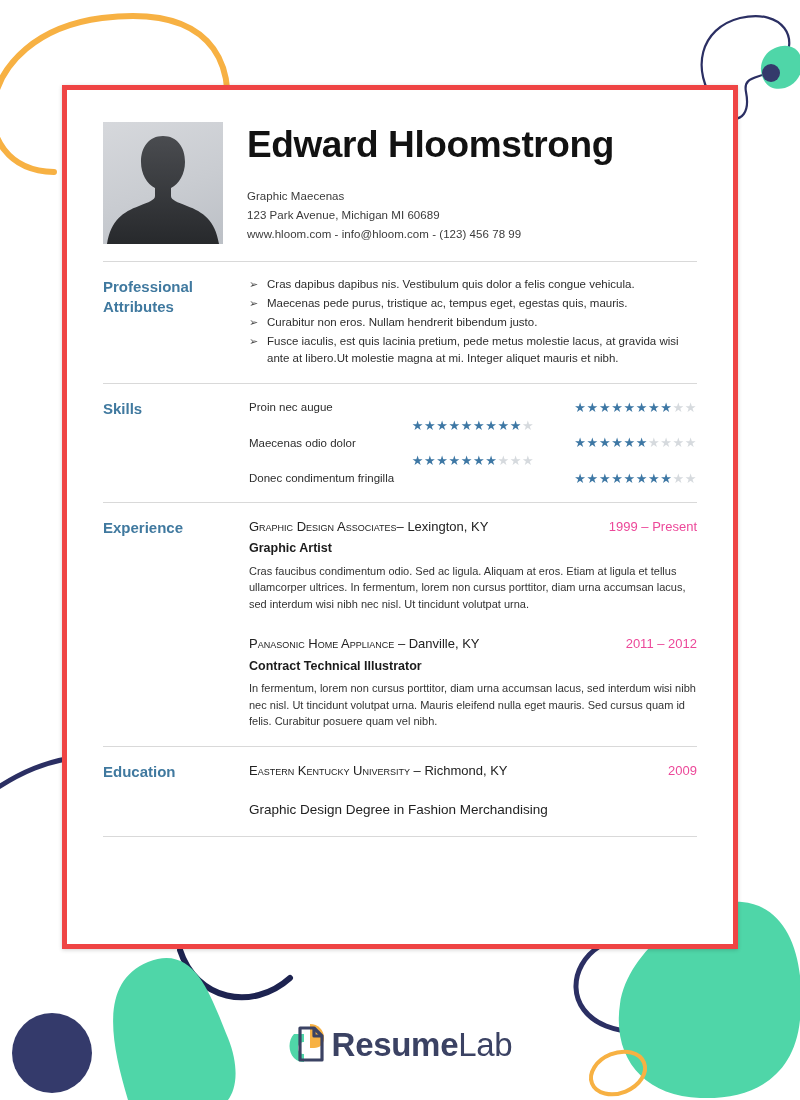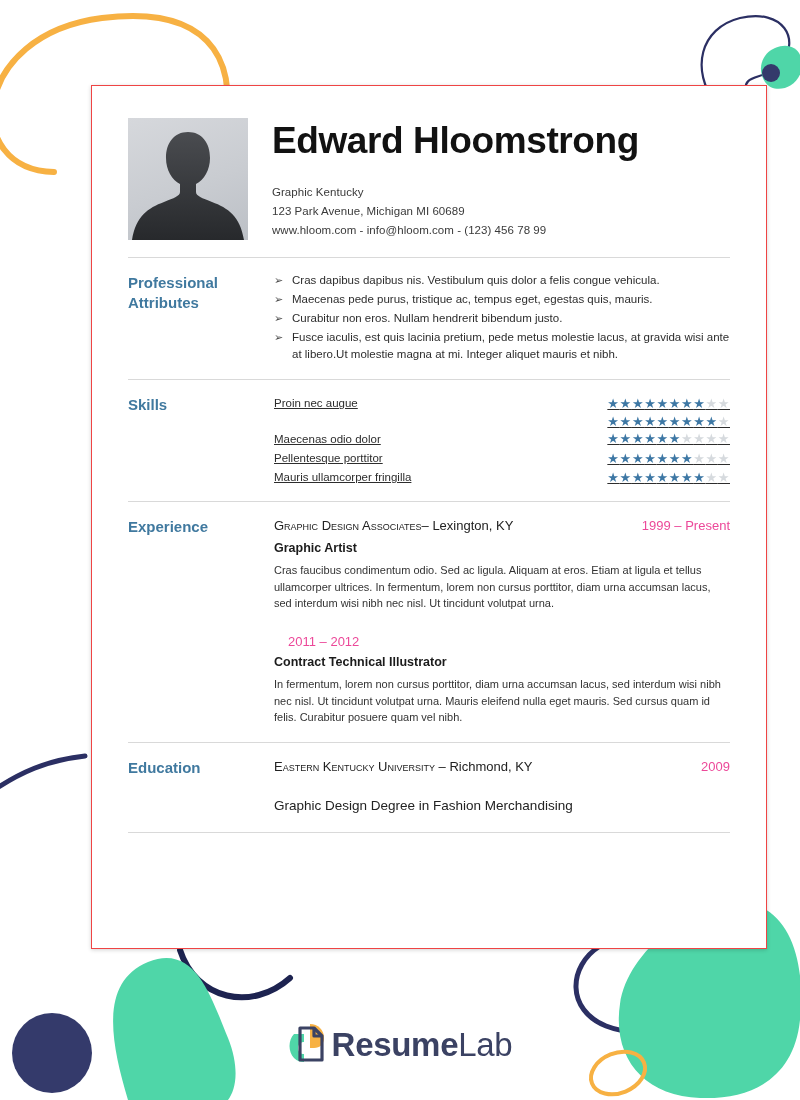--- a/index.html
+++ b/index.html
@@ -21,25 +21,24 @@
     z-index: 0;
   }
   
   .resume-card {
     position: absolute;
     left: 62px;
     top: 85px;
     width: 676px;
     height: 864px;
     background: #ffffff;
-    border: 1px solid #ef4444;
+    border: 5px solid #ef4444;
     box-shadow: 0 1px 4px rgba(0,0,0,0.18);
     box-sizing: border-box;
     z-index: 2;
-    margin-left: 29px;
   }
   .card-inner {
     padding: 32px 36px 0 36px;
   }
 
   
   .resume-header {
     display: flex;
     align-items: flex-start;
     padding-bottom: 16px;
@@ -112,26 +111,25 @@
     color: #4a4a4a;
     font-size: 11px;
     line-height: 1.5;
   }
   .attr-text { flex: 1 1 auto; }
 
   
   .skill-row {
     display: flex;
     align-items: center;
-    justify-content: flex-end;
+    justify-content: center;
     font-size: 11.5px;
     color: #2d2d2d;
     line-height: 1.42;
     padding: 1.5px 0;
-    text-decoration: underline;
   }
   .skill-name { flex: 1 1 auto; }
   .skill-stars {
     flex: 0 0 auto;
     letter-spacing: 0.6px;
     font-size: 13px;
     line-height: 1;
     white-space: nowrap;
   }
   .star-on  { color: #3d77a4; }
@@ -244,21 +242,21 @@
             </linearGradient>
           </defs>
           <path fill="url(#silh)" d="M60,14 C74,14 82,25 82,40 C82,52 76,62 68,66 L68,74
                    C68,78 74,80 84,84 C100,90 112,98 116,122 L4,122
                    C8,98 20,90 36,84 C46,80 52,78 52,74 L52,66
                    C44,62 38,52 38,40 C38,25 46,14 60,14 Z"></path>
         </svg>
       </div>
       <div class="header-text">
         <div class="full-name">Edward Hloomstrong</div>
-        <div class="contact-line">Graphic Kentucky</div>
+        <div class="contact-line">Graphic Maecenas</div>
         <div class="contact-line">123 Park Avenue, Michigan MI 60689</div>
         <div class="contact-line">www.hloom.com - info@hloom.com - (123) 456 78 99</div>
       </div>
     </div>
 
     <div class="divider"></div>
 
     <div class="section">
       <div class="section-title">Professional Attributes</div>
       <div class="section-body" id="attributes-body">
@@ -291,45 +289,45 @@
             <span class="skill-stars"><span class="star-on">★</span><span class="star-on">★</span><span class="star-on">★</span><span class="star-on">★</span><span class="star-on">★</span><span class="star-on">★</span><span class="star-on">★</span><span class="star-on">★</span><span class="star-off">★</span><span class="star-off">★</span></span>
           </div>
           <div class="skill-row">
             <span class="skill-stars"><span class="star-on">★</span><span class="star-on">★</span><span class="star-on">★</span><span class="star-on">★</span><span class="star-on">★</span><span class="star-on">★</span><span class="star-on">★</span><span class="star-on">★</span><span class="star-on">★</span><span class="star-off">★</span></span>
           </div>
           <div class="skill-row">
             <span class="skill-name">Maecenas odio dolor</span>
             <span class="skill-stars"><span class="star-on">★</span><span class="star-on">★</span><span class="star-on">★</span><span class="star-on">★</span><span class="star-on">★</span><span class="star-on">★</span><span class="star-off">★</span><span class="star-off">★</span><span class="star-off">★</span><span class="star-off">★</span></span>
           </div>
           <div class="skill-row">
-            <span class="skill-name">Pellentesque porttitor</span>
             <span class="skill-stars"><span class="star-on">★</span><span class="star-on">★</span><span class="star-on">★</span><span class="star-on">★</span><span class="star-on">★</span><span class="star-on">★</span><span class="star-on">★</span><span class="star-off">★</span><span class="star-off">★</span><span class="star-off">★</span></span>
           </div>
           <div class="skill-row">
-            <span class="skill-name">Mauris ullamcorper fringilla</span>
+            <span class="skill-name">Donec condimentum fringilla</span>
             <span class="skill-stars"><span class="star-on">★</span><span class="star-on">★</span><span class="star-on">★</span><span class="star-on">★</span><span class="star-on">★</span><span class="star-on">★</span><span class="star-on">★</span><span class="star-on">★</span><span class="star-off">★</span><span class="star-off">★</span></span>
           </div>
         </div>
     </div>
 
     <div class="divider"></div>
 
     <div class="section">
       <div class="section-title">Experience</div>
       <div class="section-body" id="experience-body">
           <div class="entry">
             <div class="entry-head">
               <div><span class="entry-org">Graphic Design Associates</span><span class="entry-loc">– Lexington, KY</span></div>
               <div class="entry-date">1999 – Present</div>
             </div>
             <div class="entry-role">Graphic Artist</div>
             <div class="entry-desc">Cras faucibus condimentum odio. Sed ac ligula. Aliquam at eros. Etiam at ligula et tellus ullamcorper ultrices. In fermentum, lorem non cursus porttitor, diam urna accumsan lacus, sed interdum wisi nibh nec nisl. Ut tincidunt volutpat urna.</div>
           </div>
           <div class="entry">
             <div class="entry-head">
+              <div><span class="entry-org">Panasonic Home Appliance</span><span class="entry-loc"> – Danville, KY</span></div>
               <div class="entry-date">2011 – 2012</div>
             </div>
             <div class="entry-role">Contract Technical Illustrator</div>
             <div class="entry-desc">In fermentum, lorem non cursus porttitor, diam urna accumsan lacus, sed interdum wisi nibh nec nisl. Ut tincidunt volutpat urna. Mauris eleifend nulla eget mauris. Sed cursus quam id felis. Curabitur posuere quam vel nibh.</div>
           </div>
         </div>
     </div>
 
     <div class="divider"></div>
 

